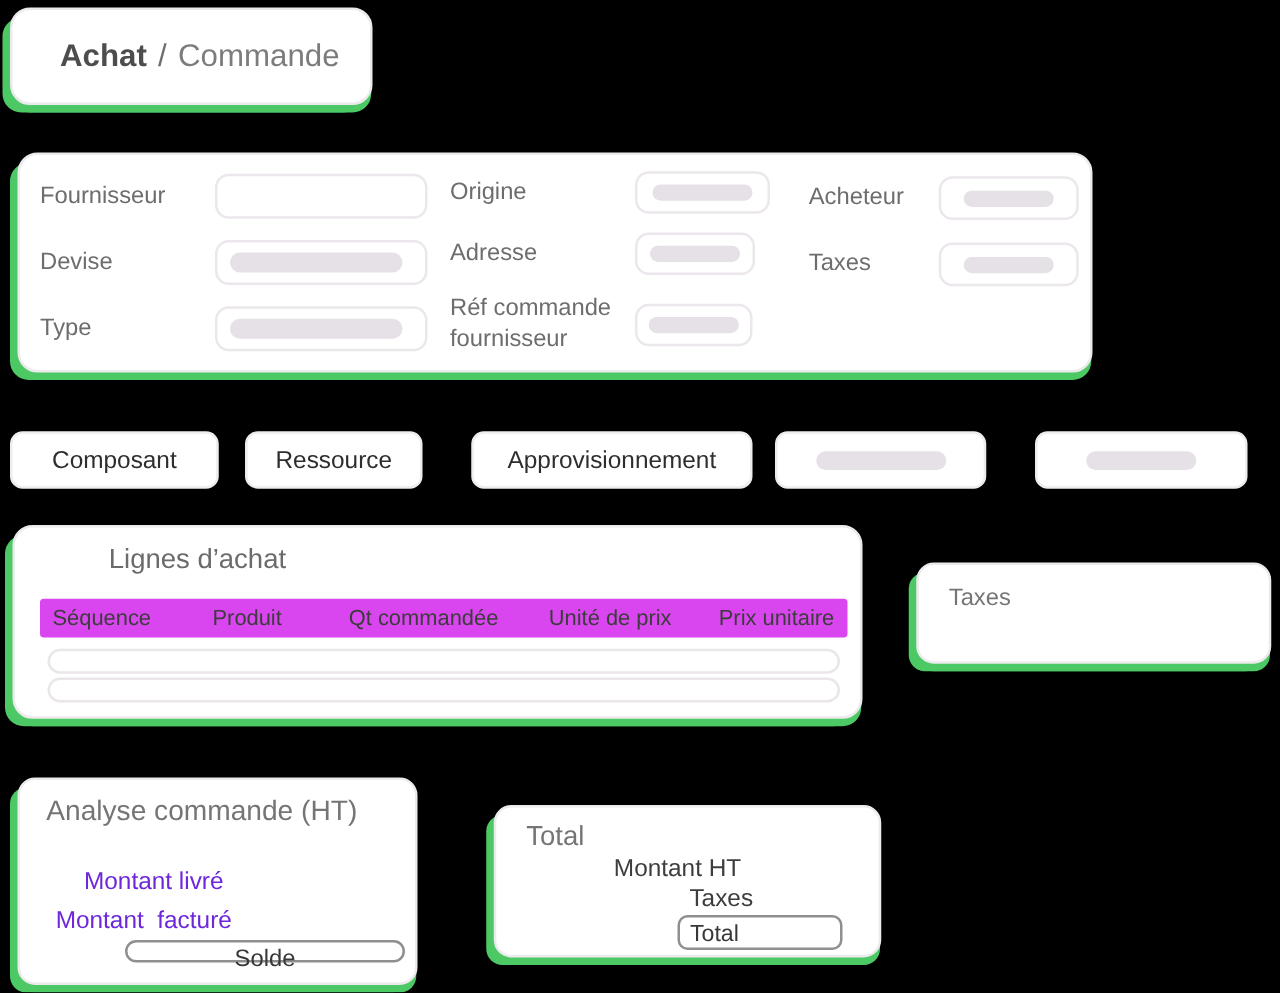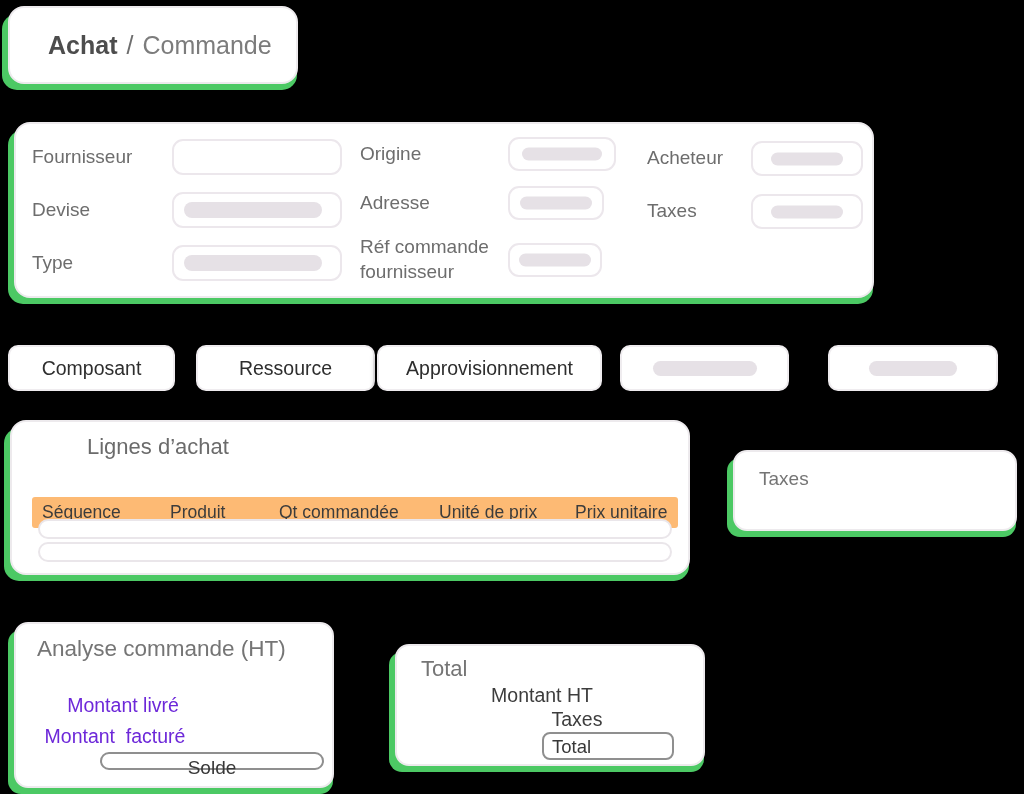--- a/index.html
+++ b/index.html
@@ -30,21 +30,21 @@
   
   .tab{
     position:absolute;top:345px;height:46px;background:#fff;border:2px solid #efecef;border-radius:10px;
     display:flex;align-items:center;justify-content:center;
     font-size:19.5px;font-weight:500;color:#2e2e2e;box-shadow:0 4px 7px rgba(0,0,0,.45);
   }
   .tabpill{width:104px;height:15px;border-radius:8px;background:#e6e1e6;}
 
   
   .pl-title{position:absolute;left:35px;top:12px;font-size:22px;color:#6b6b6b;margin-left:40px;}
-  .pl-head{position:absolute;left:20px;top:75px;width:646px;height:31px;background:#fdba74;border-radius:3px;}
+  .pl-head{position:absolute;left:20px;top:57px;width:646px;height:31px;background:#d946ef;border-radius:3px;}
   .pl-head span{position:absolute;top:0;line-height:31px;font-size:17.5px;font-weight:500;color:#3c3c3c;white-space:nowrap;}
   .pl-row{position:absolute;left:26px;width:634px;height:20px;background:#fff;border:2px solid #eae6ea;border-radius:10px;}
 
   .panel-title{position:absolute;font-size:22px;color:#757575;}
   .amt-label{position:absolute;transform:translateX(-50%);font-size:19.5px;color:#6d28d9;white-space:pre;}
   .box-input{position:absolute;background:#fff;border:2px solid #8f8f8f;font-size:19px;color:#383838;}
 </style>
 </head>
 <body>
 
@@ -112,21 +112,21 @@
         <div class="finput" style="width:112px;height:35px;">
           <div class="pill pill-center"></div>
         </div>
       </div>
     </div>
   </div>
 
   <div class="tab" style="left:8px;width:167px;">
     <span>Composant</span>
   </div>
-  <div class="tab" style="left:196px;width:179px;text-align:right;">
+  <div class="tab" style="left:196px;width:142px;text-align:right;">
     <span>Ressource</span>
   </div>
   <div class="tab" style="left:377px;width:225px;">
     <span>Approvisionnement</span>
   </div>
   <div class="tab" style="left:620px;width:169px;">
     <div class="tabpill"></div>
   </div>
   <div class="tab" style="left:828px;width:170px;">
     <div class="tabpill" style="width:88px;"></div>

